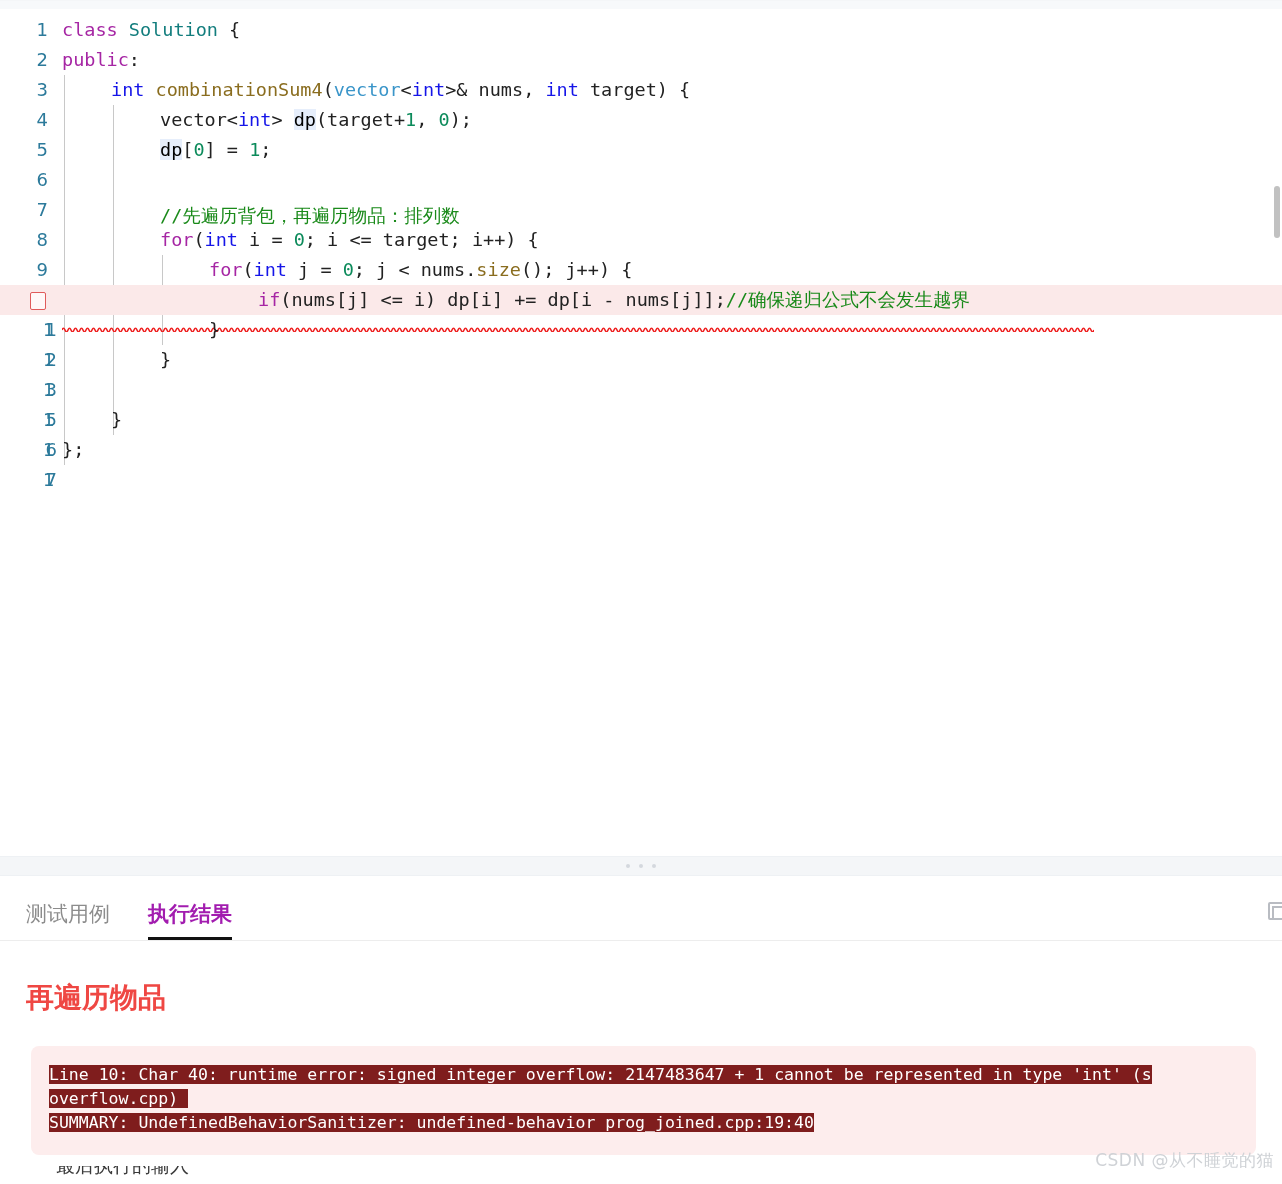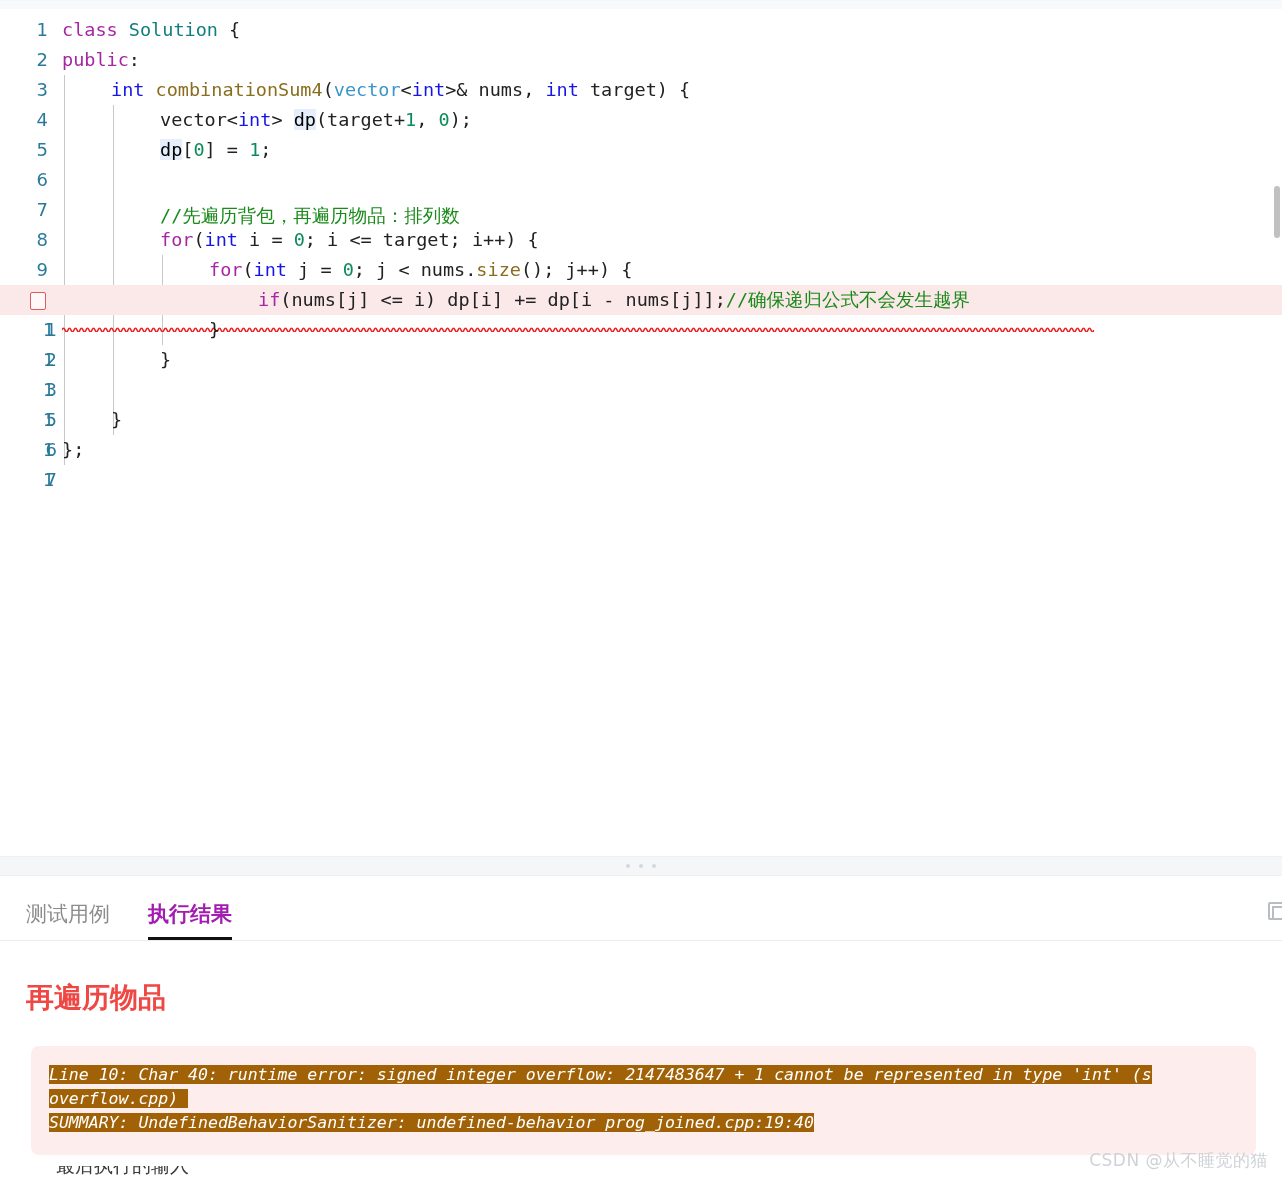--- a/index.html
+++ b/index.html
@@ -243,43 +243,42 @@
 
   .error-text {
     font-family: "DejaVu Sans Mono", "Liberation Mono", monospace;
     font-size: 16.5px;
     line-height: 24px;
     color: #b33;
     white-space: pre-wrap;
     word-break: break-all;
   }
   .error-text span.sel {
-    background: #a16207;
+    background: #7f1d1d;
     color: #ffffff;
-    font-style: italic;
   }
 
   .bottom-partial {
     position: absolute;
     left: 56px;
     bottom: 2px;
     height: 16px;
     overflow: hidden;
     font-family: "DejaVu Sans", "Liberation Sans", sans-serif;
     font-size: 19px;
     color: #3a3a3a;
   }
   .bottom-partial span {
     display: block;
     margin-top: -13px;
   }
 
   .watermark {
     position: absolute;
-    right: 14px;
+    right: 8px;
     bottom: 12px;
     font-size: 17px;
     color: #cfd2d6;
     font-family: "DejaVu Sans", "Liberation Sans", sans-serif;
     letter-spacing: 0.5px;
     user-select: none;
   }
 </style>
 </head>
 <body>

